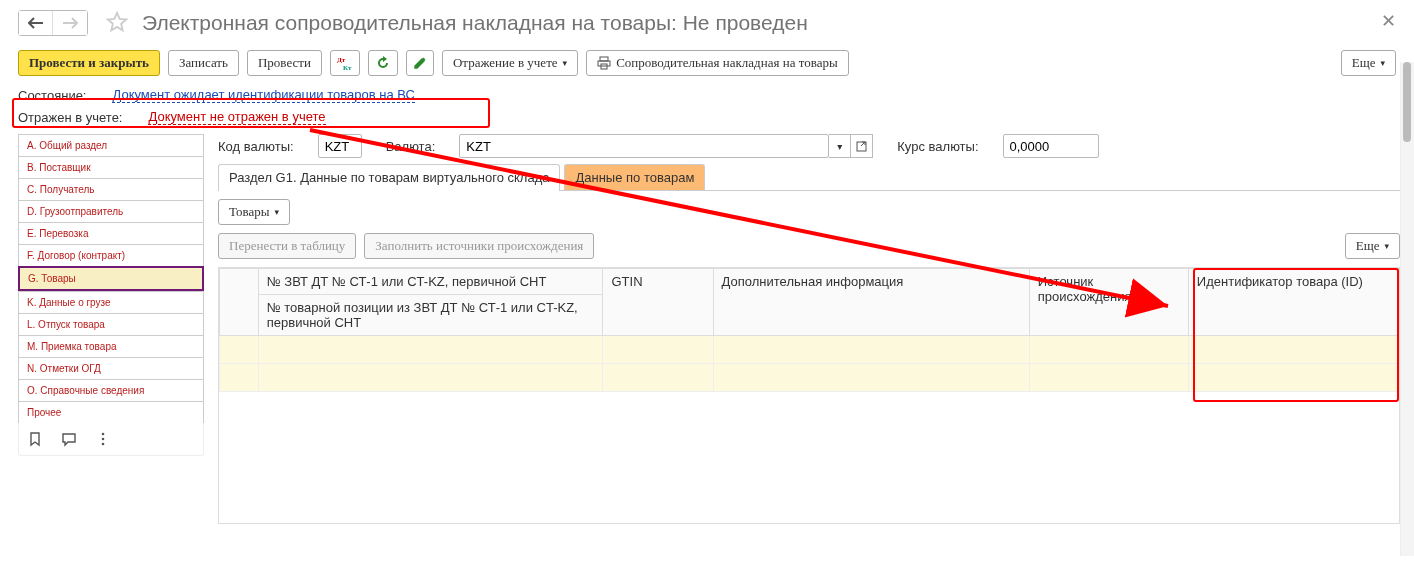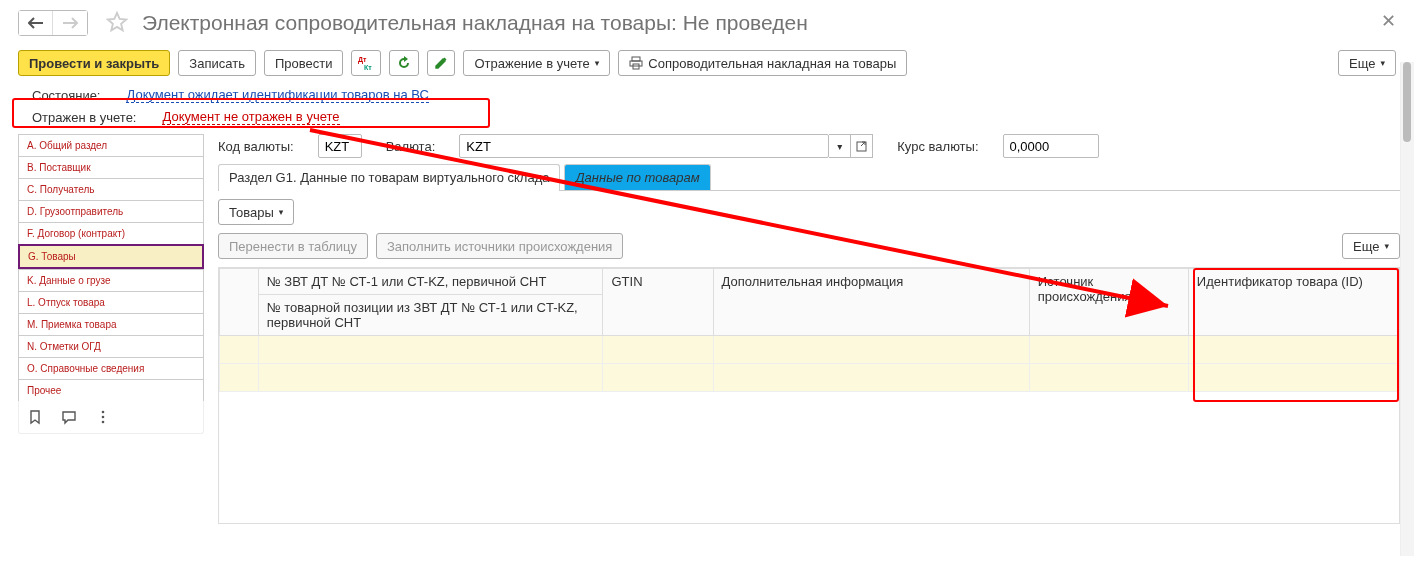--- a/index.html
+++ b/index.html
@@ -55,31 +55,32 @@
     background: #fff;
     border-radius: 3px;
     padding: 4px 10px;
     font-size: 13px;
     color: #333;
     cursor: pointer;
     height: 26px;
     display: inline-flex;
     align-items: center;
     gap: 5px;
+    font-family: Liberation Serif, serif;
   }
   .btn.yellow {
     background: #ffe14a;
     border-color: #b9a200;
     font-weight: bold;
   }
   .btn.dropdown::after { content: " ▾"; font-size: 9px; }
   .btn.icon-only { padding: 4px 6px; }
   .spacer { flex: 1; }
 
-  .status-rows { padding: 0 32px; text-align: center; }
+  .status-rows { padding: 0 18px; text-align: center; }
   .status-row { display: flex; align-items: center; height: 22px; gap: 26px; }
   .status-label { color: #333; }
   .link-blue { color: #1a4db3; cursor: pointer; border-bottom: 1px dashed #1a4db3; }
   .link-red { color: #c00; cursor: pointer; border-bottom: 1px dashed #c00; }
   .highlight-red {
     position: absolute;
     left: 12px;
     top: 98px;
     width: 478px;
     height: 30px;
@@ -166,21 +167,21 @@
     border: 1px solid #ccc;
     border-bottom: none;
     padding: 5px 10px;
     margin-right: 4px;
     background: #fff;
     cursor: pointer;
     border-radius: 3px 3px 0 0;
     position: relative;
   }
   .tab.active { background: #fff; }
-  .tab.inactive { background: #0ea5e9; color: #333; font-style: italic; }
+  .tab.inactive { background: #fdba74; color: #333; }
   .tab.active::after {
     content: "";
     position: absolute;
     left: 0; right: 0; bottom: -1px; height: 2px;
     background: #fff;
   }
 
   .subtoolbar {
     display: flex;
     align-items: center;
@@ -337,20 +338,21 @@
   </div>
 
   <div class="highlight-red"></div>
 
   <div class="content">
     <div class="sidebar">
       <div class="side-item">A. Общий раздел</div>
       <div class="side-item">B. Поставщик</div>
       <div class="side-item">C. Получатель</div>
       <div class="side-item">D. Грузоотправитель</div>
+      <div class="side-item">E. Перевозка</div>
       <div class="side-item">F. Договор (контракт)</div>
       <div class="side-item selected">G. Товары</div>
       <div class="side-item">K. Данные о грузе</div>
       <div class="side-item">L. Отпуск товара</div>
       <div class="side-item">M. Приемка товара</div>
       <div class="side-item">N. Отметки ОГД</div>
       <div class="side-item">O. Справочные сведения</div>
       <div class="side-item">Прочее</div>
       <div class="icon-row">
         <span class="mini-icon">

